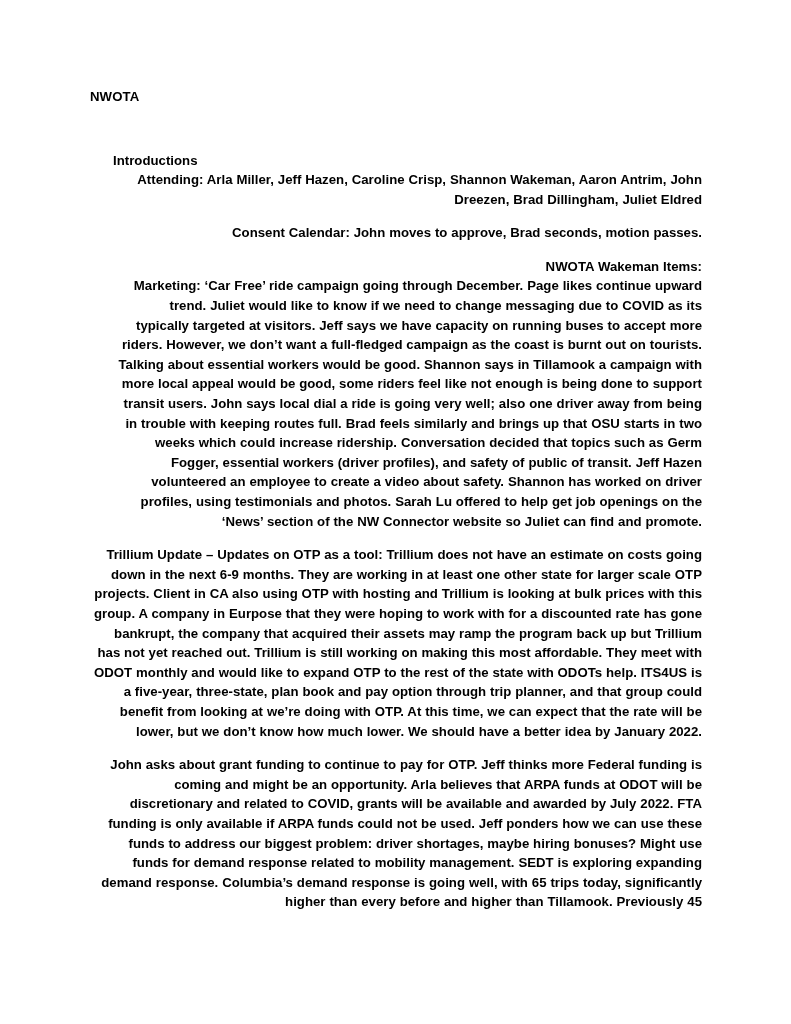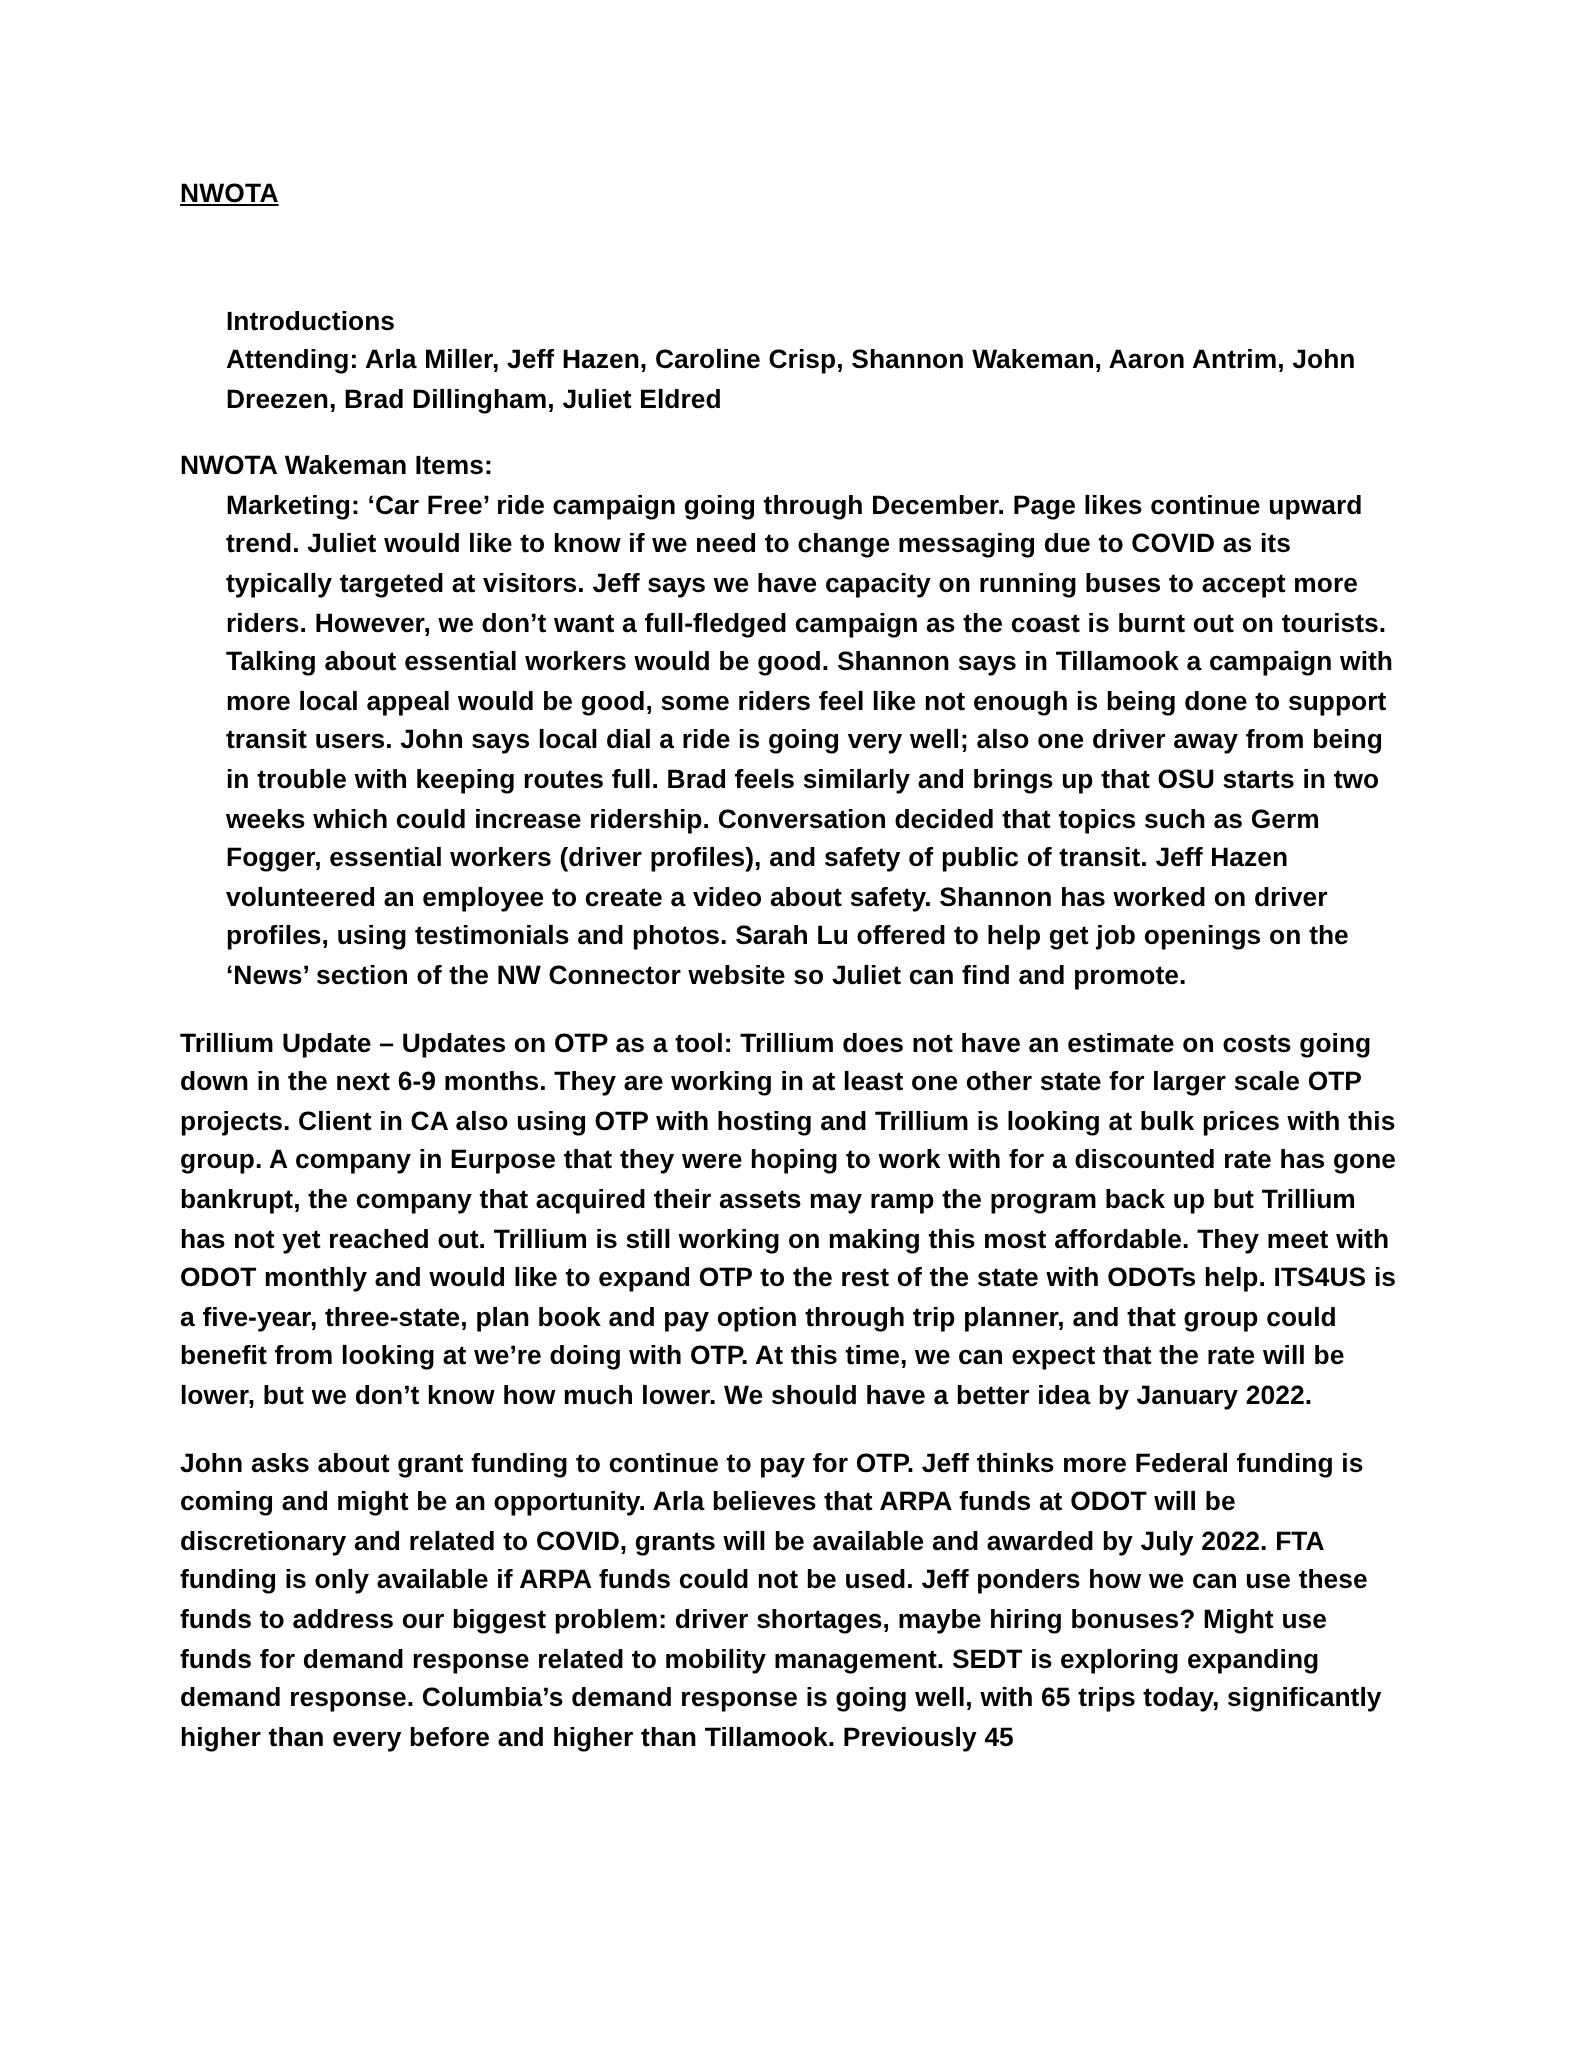--- a/index.html
+++ b/index.html
@@ -26,36 +26,36 @@
     width: 612px;
   }
   .heading-block {
     font-weight: bold;
     font-size: 13.2px;
     line-height: 18.5px;
     letter-spacing: 0.1px;
   }
   .heading-block div {
     white-space: nowrap;
-    text-decoration: underline;
   }
   .gap-large {
     height: 44px;
   }
   p.body {
     margin: 0;
     font-weight: bold;
     font-size: 13.2px;
     line-height: 19.6px;
     letter-spacing: 0.02px;
     text-align: left;
     word-spacing: 0.2px;
   }
   p.body + p.body {
     margin-top: 14px;
+    text-align: right;
   }
   .tight {
     margin-top: 0 !important;
     padding-left: 23px;
   }
 </style>
 </head>
 <body>
 
 <div class="page">
@@ -63,20 +63,21 @@
 
     <div class="heading-block">
       <div>NWOTA</div>
     </div>
 
     <div class="gap-large"></div>
 
     <p class="body tight">Introductions</p>
     <p class="body tight">Attending: Arla Miller, Jeff Hazen, Caroline Crisp, Shannon Wakeman, Aaron Antrim, John Dreezen, Brad Dillingham, Juliet Eldred</p>
 
+    <p class="body">Consent Calendar: John moves to approve, Brad seconds, motion passes.</p>
 
     <p class="body">NWOTA Wakeman Items:</p>
     <p class="body tight">Marketing: ‘Car Free’ ride campaign going through December. Page likes continue upward trend. Juliet would like to know if we need to change messaging due to COVID as its typically targeted at visitors. Jeff says we have capacity on running buses to accept more riders. However, we don’t want a full-fledged campaign as the coast is burnt out on tourists. Talking about essential workers would be good. Shannon says in Tillamook a campaign with more local appeal would be good, some riders feel like not enough is being done to support transit users. John says local dial a ride is going very well; also one driver away from being in trouble with keeping routes full. Brad feels similarly and brings up that OSU starts in two weeks which could increase ridership. Conversation decided that topics such as Germ Fogger, essential workers (driver profiles), and safety of public of transit. Jeff Hazen volunteered an employee to create a video about safety. Shannon has worked on driver profiles, using testimonials and photos. Sarah Lu offered to help get job openings on the ‘News’ section of the NW Connector website so Juliet can find and promote.</p>
 
     <p class="body">Trillium Update – Updates on OTP as a tool: Trillium does not have an estimate on costs going down in the next 6-9 months. They are working in at least one other state for larger scale OTP projects. Client in CA also using OTP with hosting and Trillium is looking at bulk prices with this group. A company in Eurpose that they were hoping to work with for a discounted rate has gone bankrupt, the company that acquired their assets may ramp the program back up but Trillium has not yet reached out. Trillium is still working on making this most affordable. They meet with ODOT monthly and would like to expand OTP to the rest of the state with ODOTs help. ITS4US is a five-year, three-state, plan book and pay option through trip planner, and that group could benefit from looking at we’re doing with OTP. At this time, we can expect that the rate will be lower, but we don’t know how much lower. We should have a better idea by January 2022.</p>
 
 
     <p class="body">John asks about grant funding to continue to pay for OTP. Jeff thinks more Federal funding is coming and might be an opportunity. Arla believes that ARPA funds at ODOT will be discretionary and related to COVID, grants will be available and awarded by July 2022. FTA funding is only available if ARPA funds could not be used. Jeff ponders how we can use these funds to address our biggest problem: driver shortages, maybe hiring bonuses? Might use funds for demand response related to mobility management. SEDT is exploring expanding demand response. Columbia’s demand response is going well, with 65 trips today, significantly higher than every before and higher than Tillamook. Previously 45</p>
 
   </div>

